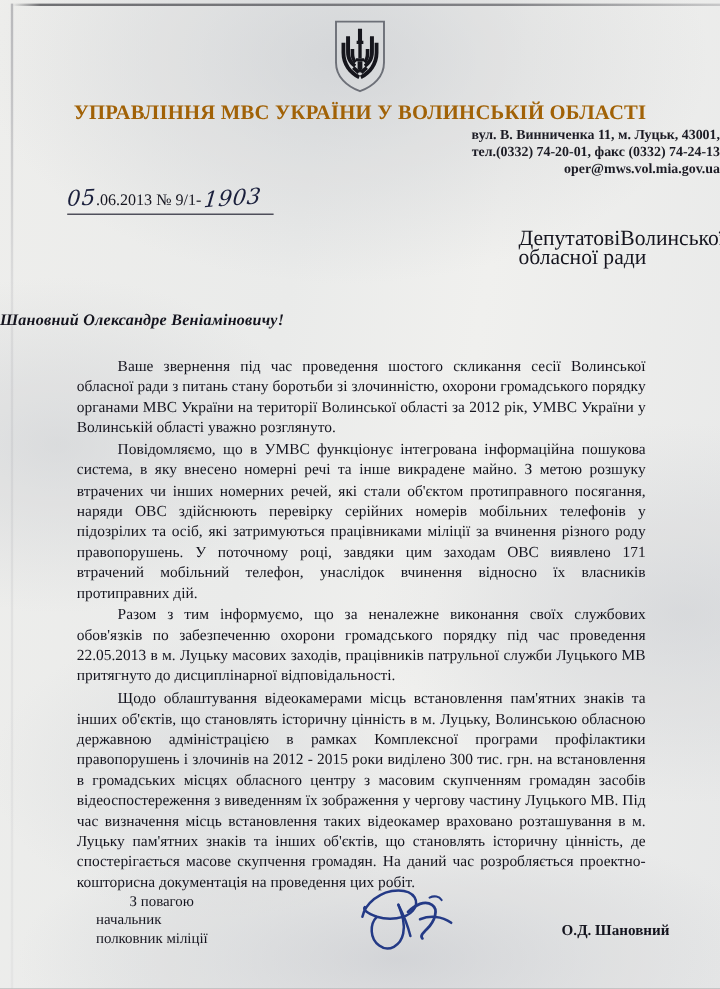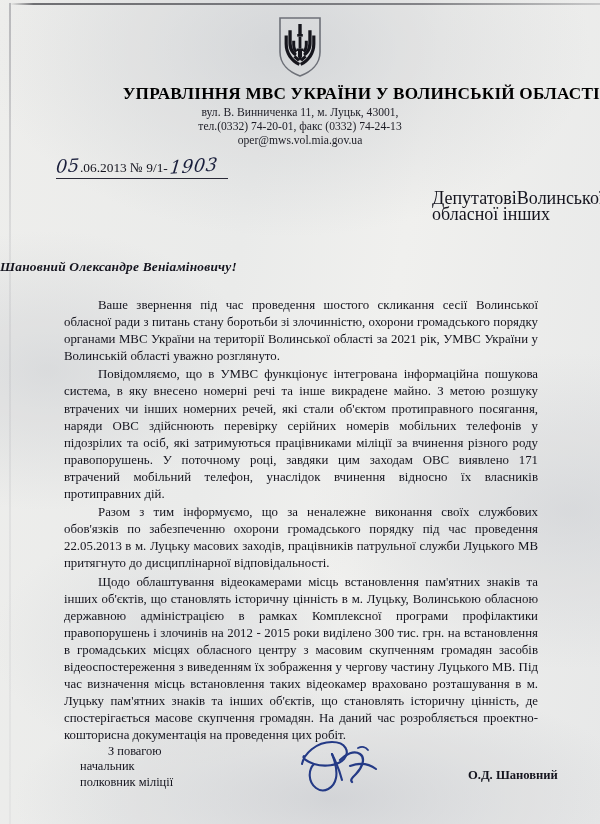--- a/index.html
+++ b/index.html
@@ -59,33 +59,34 @@
   }
   .emblem {
     width: 46px;
     height: 62px;
   }
 
   
   .org-title {
     position: absolute;
     left: 0; right: 0; top: 84px;
+    text-align: center;
+    font-size: 17.2px;
+    font-weight: bold;
+    letter-spacing: 0.2px;
+    color: #a16207;
+  }
+  .org-lines {
+    position: absolute;
+    left: 0; right: 0; top: 106px;
     text-align: right;
-    font-size: 17.2px;
-    font-weight: bold;
-    letter-spacing: 0.2px;
-    color: #000000;
-  }
-  .org-lines {
-    position: absolute;
-    left: 0; right: 0; top: 106px;
-    text-align: center;
     font-size: 11.6px;
     line-height: 14.2px;
     color: #1b1b24;
+    font-weight: bold;
   }
   .org-lines div { white-space: nowrap; }
 
   
   .ref-left {
     position: absolute;
     left: 56px;
     top: 155px;
     font-size: 13.4px;
     white-space: nowrap;
@@ -251,27 +252,27 @@
       <span class="hand hand-date">05</span><span>.06.2013 № 9/1-</span><span class="hand hand-num">1903</span>
     </div>
     <div class="ref-underline"></div>
 
 
     <div class="addressee">
       <div class="l1">
         <span>Депутатові</span>
         <span>Волинської</span>
       </div>
-      <div>обласної інших</div>
+      <div>обласної ради</div>
     </div>
 
     <div class="salutation">Шановний Олександре Веніаміновичу!</div>
 
     <div class="body">
-      <p>Ваше звернення під час проведення шостого скликання сесії Волинської обласної ради з питань стану боротьби зі злочинністю, охорони громадського порядку органами МВС України на території Волинської області за 2021 рік, УМВС України у Волинській області уважно розглянуто.</p>
+      <p>Ваше звернення під час проведення шостого скликання сесії Волинської обласної ради з питань стану боротьби зі злочинністю, охорони громадського порядку органами МВС України на території Волинської області за 2012 рік, УМВС України у Волинській області уважно розглянуто.</p>
       <p>Повідомляємо, що в УМВС функціонує інтегрована інформаційна пошукова система, в яку внесено номерні речі та інше викрадене майно. З метою розшуку втрачених чи інших номерних речей, які стали об'єктом протиправного посягання, наряди ОВС здійснюють перевірку серійних номерів мобільних телефонів у підозрілих та осіб, які затримуються працівниками міліції за вчинення різного роду правопорушень. У поточному році, завдяки цим заходам ОВС виявлено 171 втрачений мобільний телефон, унаслідок вчинення відносно їх власників протиправних дій.</p>
       <p>Разом з тим інформуємо, що за неналежне виконання своїх службових обов'язків по забезпеченню охорони громадського порядку під час проведення 22.05.2013 в м. Луцьку масових заходів, працівників патрульної служби Луцького МВ притягнуто до дисциплінарної відповідальності.</p>
       <p>Щодо облаштування відеокамерами місць встановлення пам'ятних знаків та інших об'єктів, що становлять історичну цінність в м. Луцьку, Волинською обласною державною адміністрацією в рамках Комплексної програми профілактики правопорушень і злочинів на 2012 - 2015 роки виділено 300 тис. грн. на встановлення в громадських місцях обласного центру з масовим скупченням громадян засобів відеоспостереження з виведенням їх зображення у чергову частину Луцького МВ. Під час визначення місць встановлення таких відеокамер враховано розташування в м. Луцьку пам'ятних знаків та інших об'єктів, що становлять історичну цінність, де спостерігається масове скупчення громадян. На даний час розробляється проектно-кошторисна документація на проведення цих робіт.</p>
     </div>
 
     <div class="sign-block">
       <div class="l1">З повагою</div>
       <div>начальник</div>
       <div>полковник міліції</div>
     </div>

